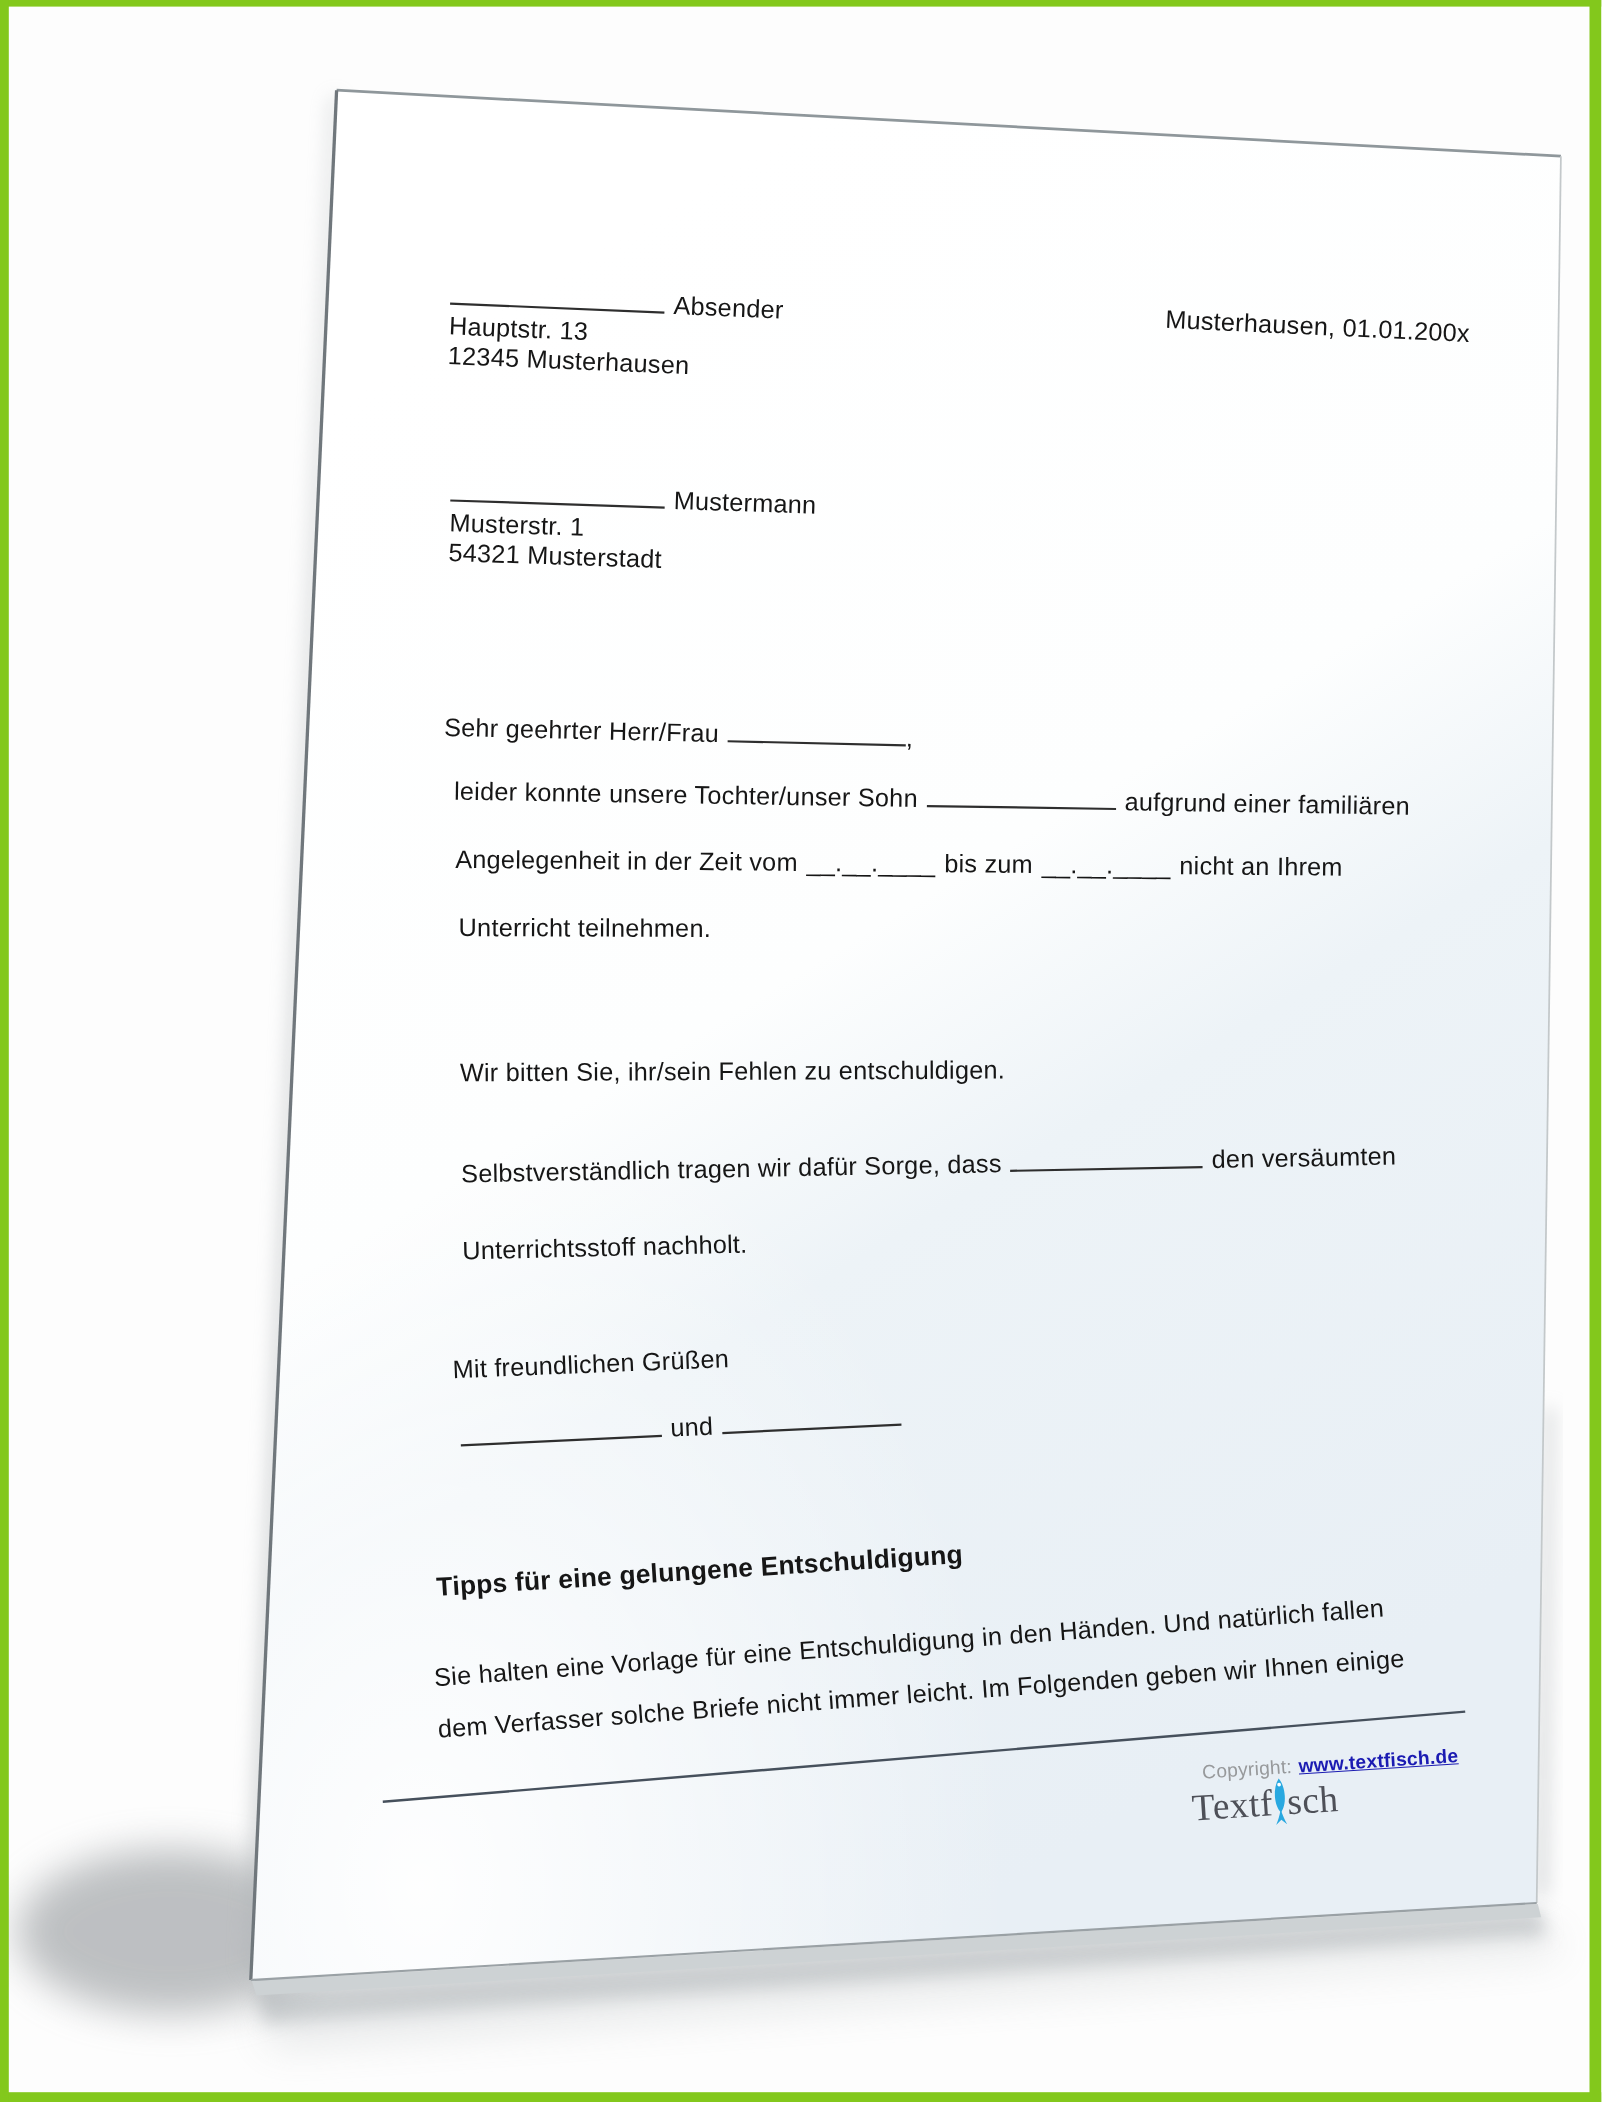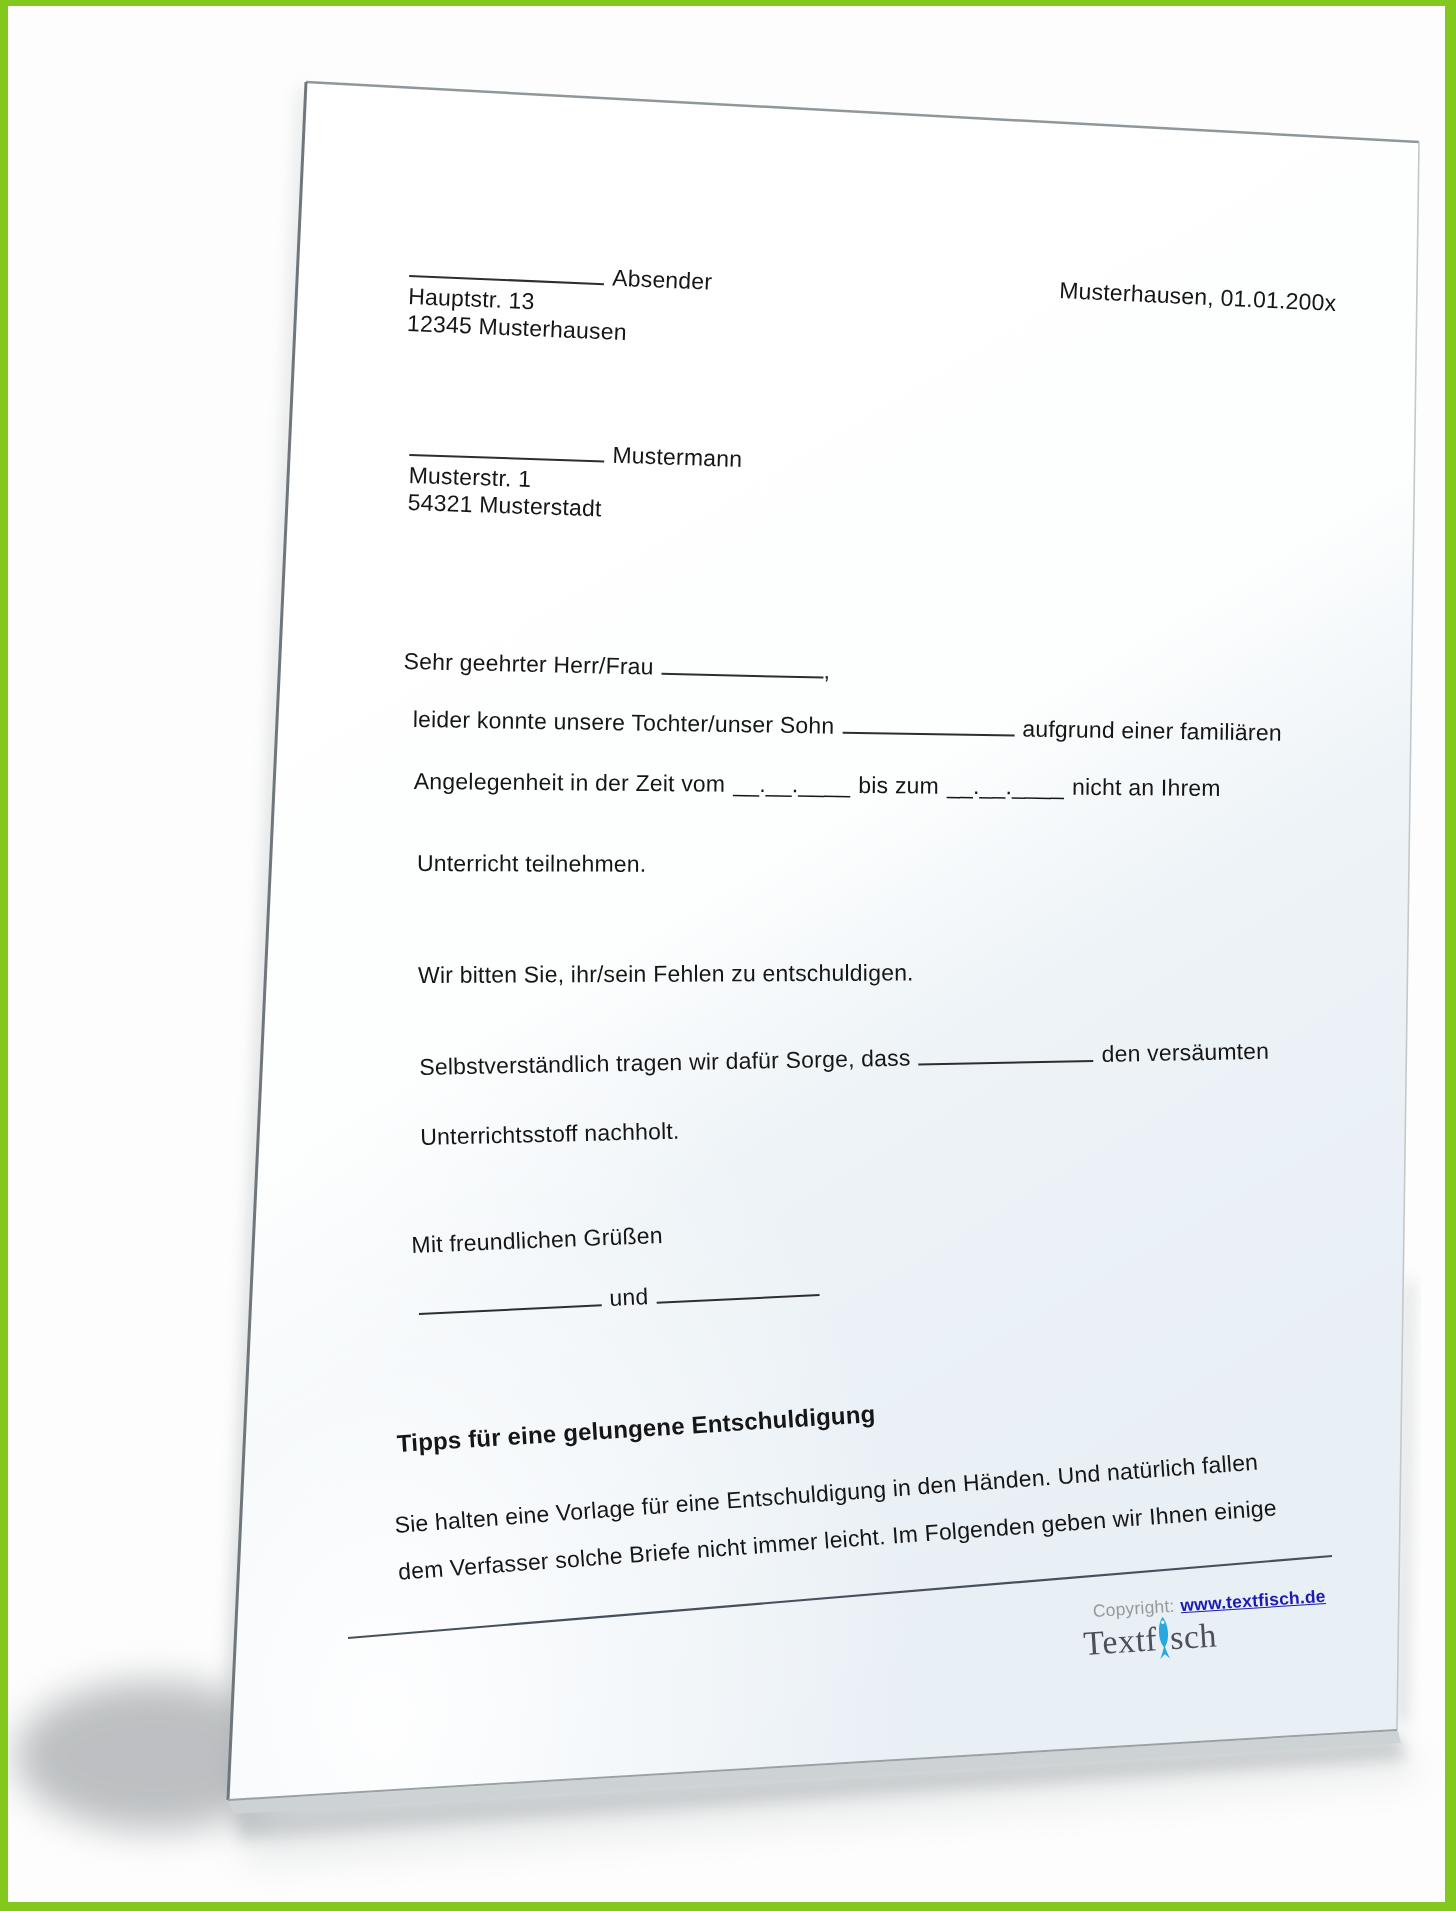--- a/index.html
+++ b/index.html
@@ -16,21 +16,21 @@
   .blank{display:inline-block;height:19px;border-bottom:2.5px solid #2e2e2e;vertical-align:baseline;}
   .w195{width:195px;}.w172{width:172px;}.w162{width:162px;}.w175{width:175px;}
   .w183{width:183px;}.w163{width:163px;}
   .gap{margin-right:8px;}
   #sender{left:410px;top:256px;transform:rotate(2.4deg);}
   #date-line{left:1060px;top:277px;transform:rotate(2.7deg);}
   #recipient{left:410px;top:435px;transform:rotate(1.9deg);}
   #salutation{left:404px;top:648px;transform:rotate(1.3deg);}
   #body-l1{left:413px;top:706px;transform:rotate(0.9deg);}
   #body-l2{left:414px;top:768px;transform:rotate(0.5deg);}
-  #body-l3{left:417px;top:850px;transform:rotate(0.2deg);}
+  #body-l3{left:417px;top:830px;transform:rotate(0.2deg);}
   #request{left:418px;top:962px;transform:rotate(-0.3deg);}
   #assure-l1{left:419px;top:1054px;transform:rotate(-1.1deg);}
   #assure-l2{left:420px;top:1124px;transform:rotate(-1.4deg);}
   #closing{left:411px;top:1232px;transform:rotate(-2.3deg);}
   #signature{left:418px;top:1294px;transform:rotate(-2.7deg);}
   #tips-heading{left:396px;top:1430px;transform:rotate(-3.6deg);
                 font-weight:bold;font-size:24px;}
   #tips-para{left:393px;top:1502px;transform:rotate(-4.2deg);line-height:47px;}
   #copyright{left:1092px;top:1598px;transform:rotate(-3.7deg);font-size:17.5px;}
   #copyright .cop{color:#97999b;}

